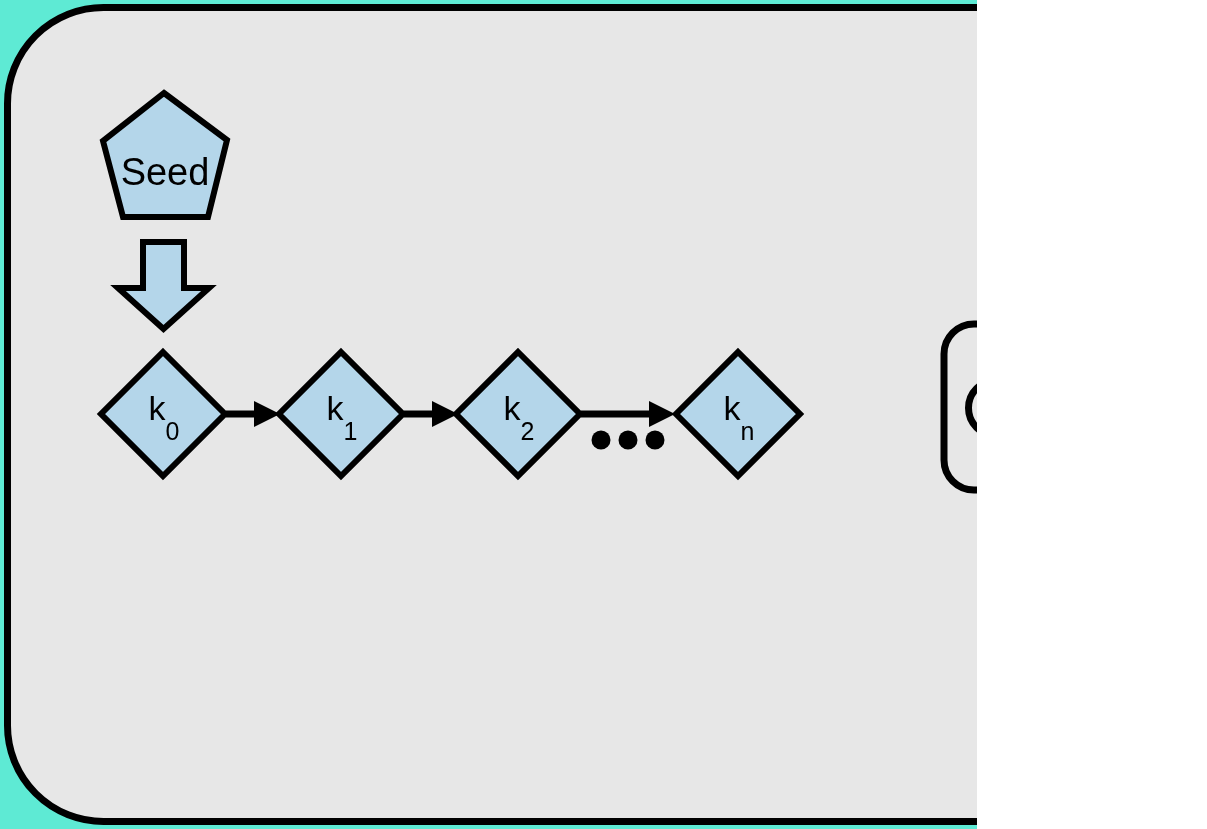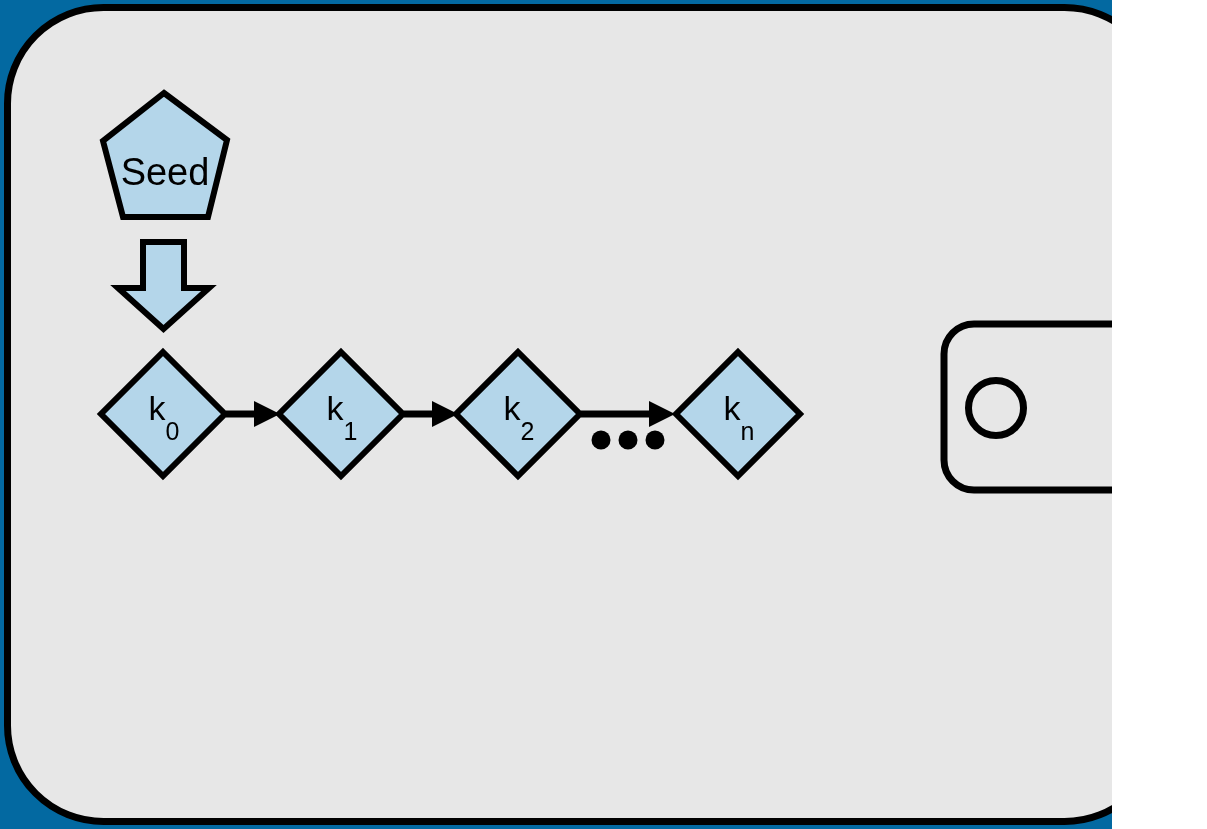--- a/index.html
+++ b/index.html
@@ -3,23 +3,23 @@
 <meta charset="utf-8">
 <style>
   html, body {
     margin: 0;
     padding: 0;
     background: #ffffff;
     font-family: "Liberation Sans", sans-serif;
   }
   .stage {
     position: relative;
-    width: 1112px;
+    width: 977px;
     height: 829px;
-    background: #0369a1;
+    background: #5eead4;
     overflow: hidden;
   }
   svg { display: block; }
 
   .outlined {
     stroke: #000000;
   }
   .wallet-stroke   { stroke-width: 7; }
   .node-stroke     { stroke-width: 6; }
   .arrow-shaft     { stroke: #000000; stroke-width: 7; fill: none; }

